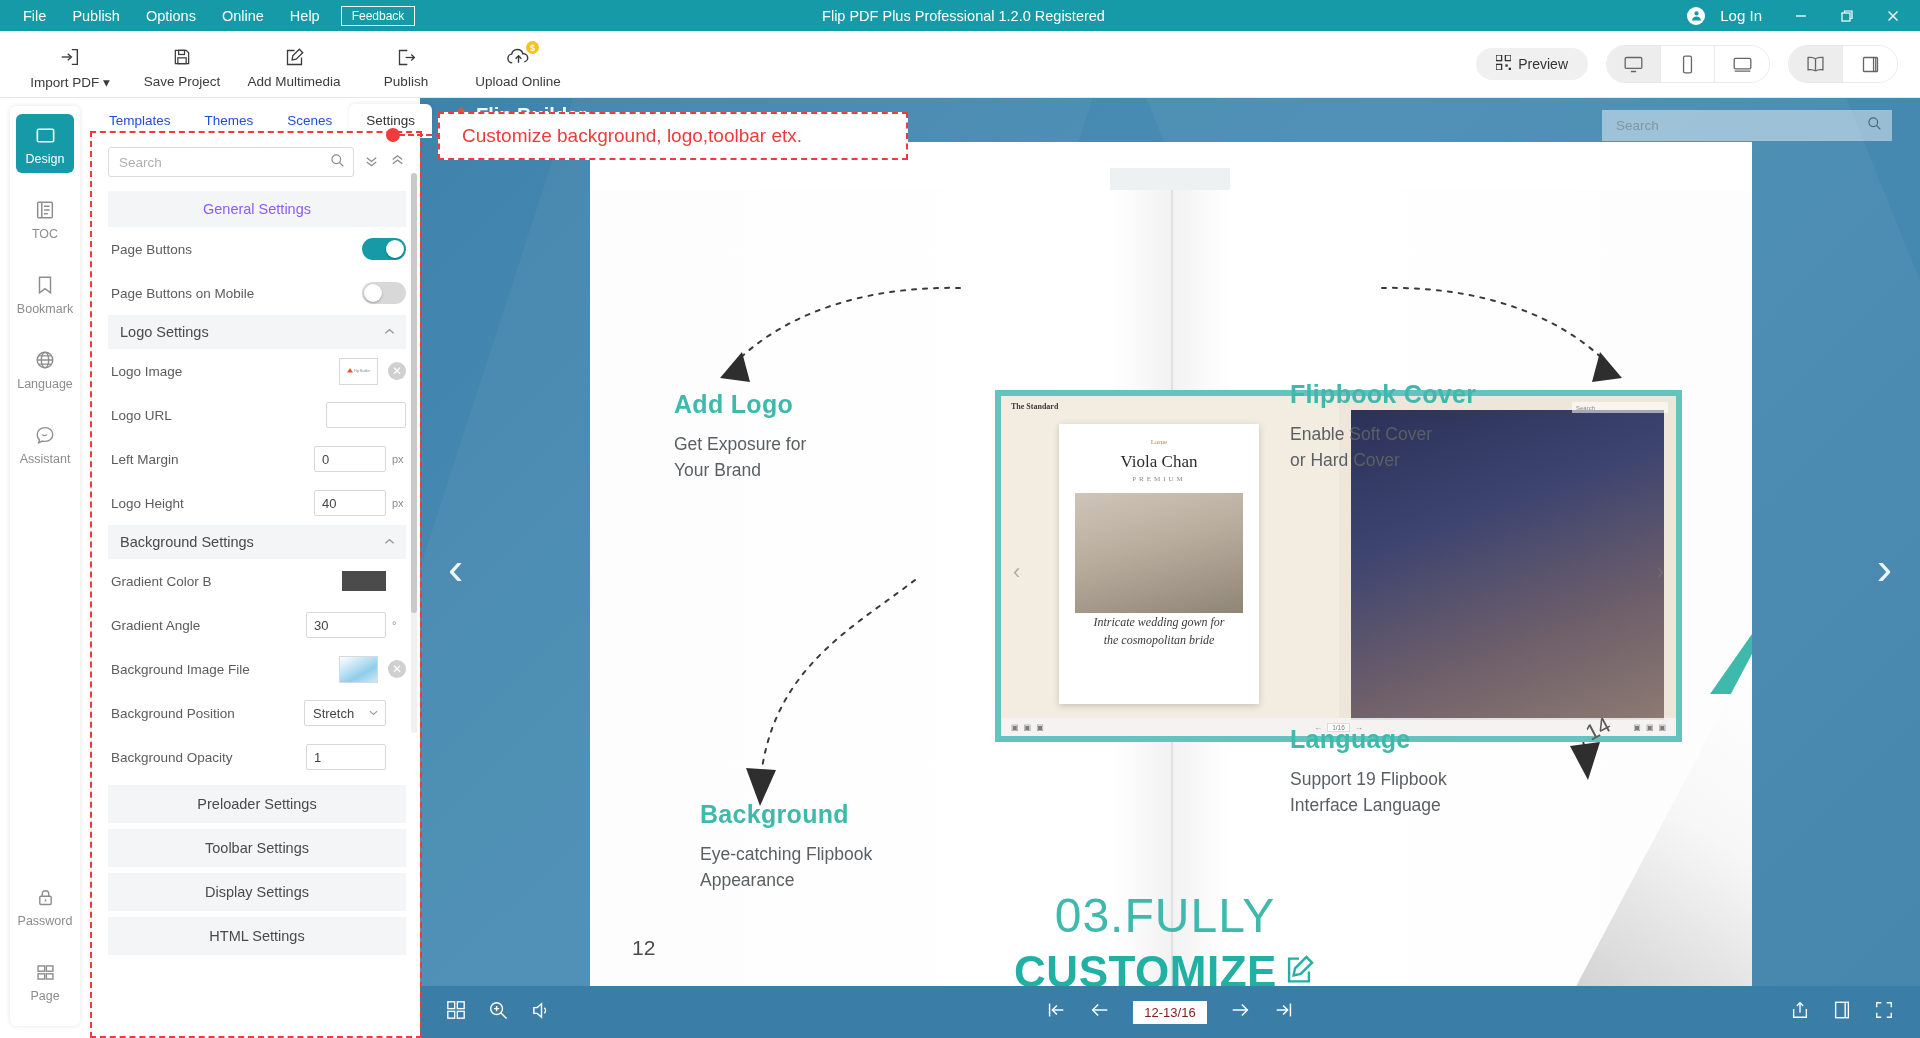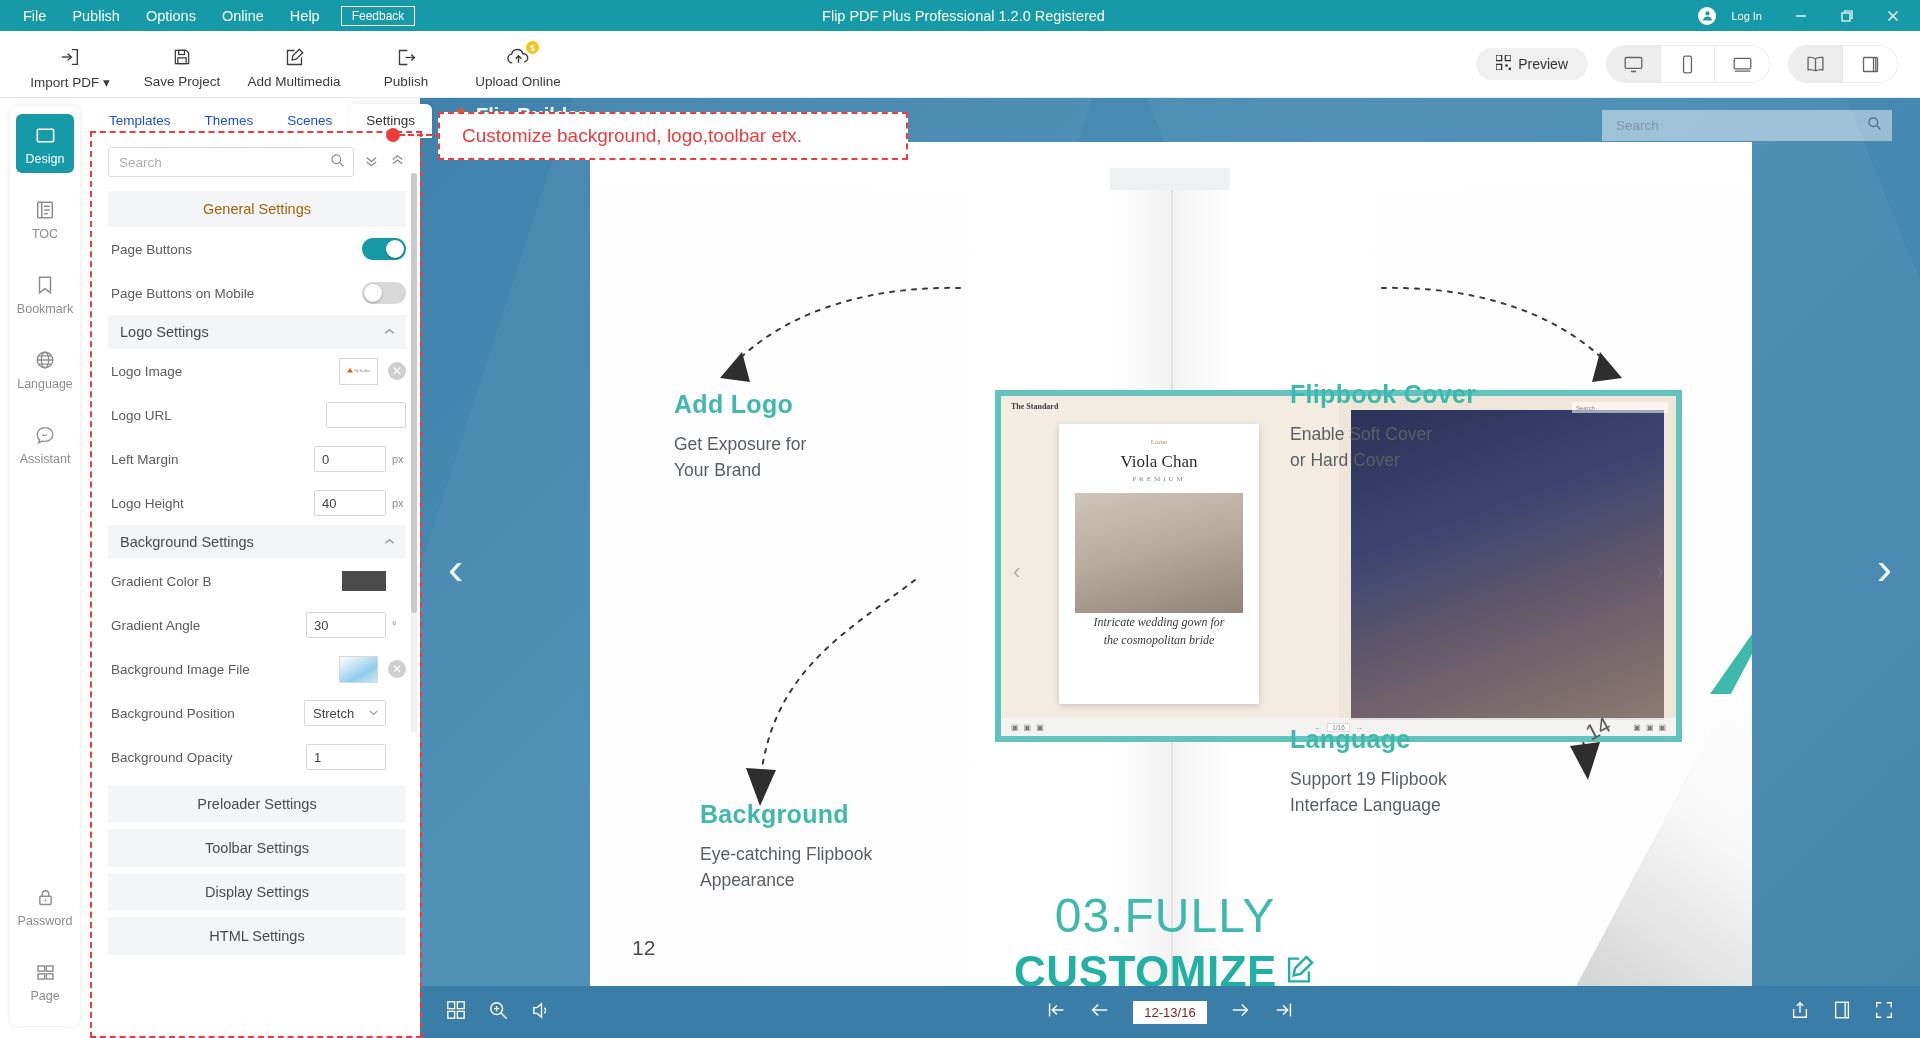--- a/index.html
+++ b/index.html
@@ -26,21 +26,21 @@
     font-size: 12px; color: #fff; white-space: nowrap;
   }
   .win-title {
     position: absolute; left: 0; right: 0; text-align: center;
     font-size: 14.5px; color: #fff; pointer-events: none; padding-left: 7px;
   }
   .tb-right {
     margin-left: auto; display: flex; align-items: center; gap: 0px;
     padding-right: 4px; position: relative; z-index: 3;
   }
-  .login { display: flex; align-items: center; gap: 15px; font-size: 11px; padding: 0 16px; }
+  .login { display: flex; align-items: center; gap: 15px; font-size: 15px; padding: 0 16px; }
   .login .av {
     width: 18px; height: 18px; border-radius: 50%; background: #fff;
     display: flex; align-items: center; justify-content: center;
   }
   .login .av svg { display: block; }
   .wbtn {
     width: 46px; height: 31px; display: flex; align-items: center; justify-content: center;
   }
 
   
@@ -129,21 +129,21 @@
   .search-box input {
     flex: 1; border: none; outline: none; font-size: 13.5px; color: #444;
     font-family: "Liberation Sans", sans-serif; background: transparent;
   }
   .search-box input::placeholder { color: #b0b0b0; }
   .chev-btn { width: 18px; color: #8b8b8b; text-align: center; font-size: 14px; }
 
   .sec-head-center {
     background: #f4f5f7; height: 36px; margin: 4px 14px 0 16px;
     display: flex; align-items: center; justify-content: center;
-    font-size: 14.5px; color: #a16207;
+    font-size: 14.5px; color: #8b5cf6;
   }
   .sec-head-left {
     background: #f4f5f7; height: 34px; margin: 0 14px 0 16px;
     display: flex; align-items: center; justify-content: space-between;
     padding: 0 10px 0 12px; font-size: 14.5px; color: #4a4a4a;
   }
   .sec-head-left .caret { color: #9a9a9a; font-size: 11px; }
 
   .row {
     height: 44px; display: flex; align-items: center; justify-content: space-between;

